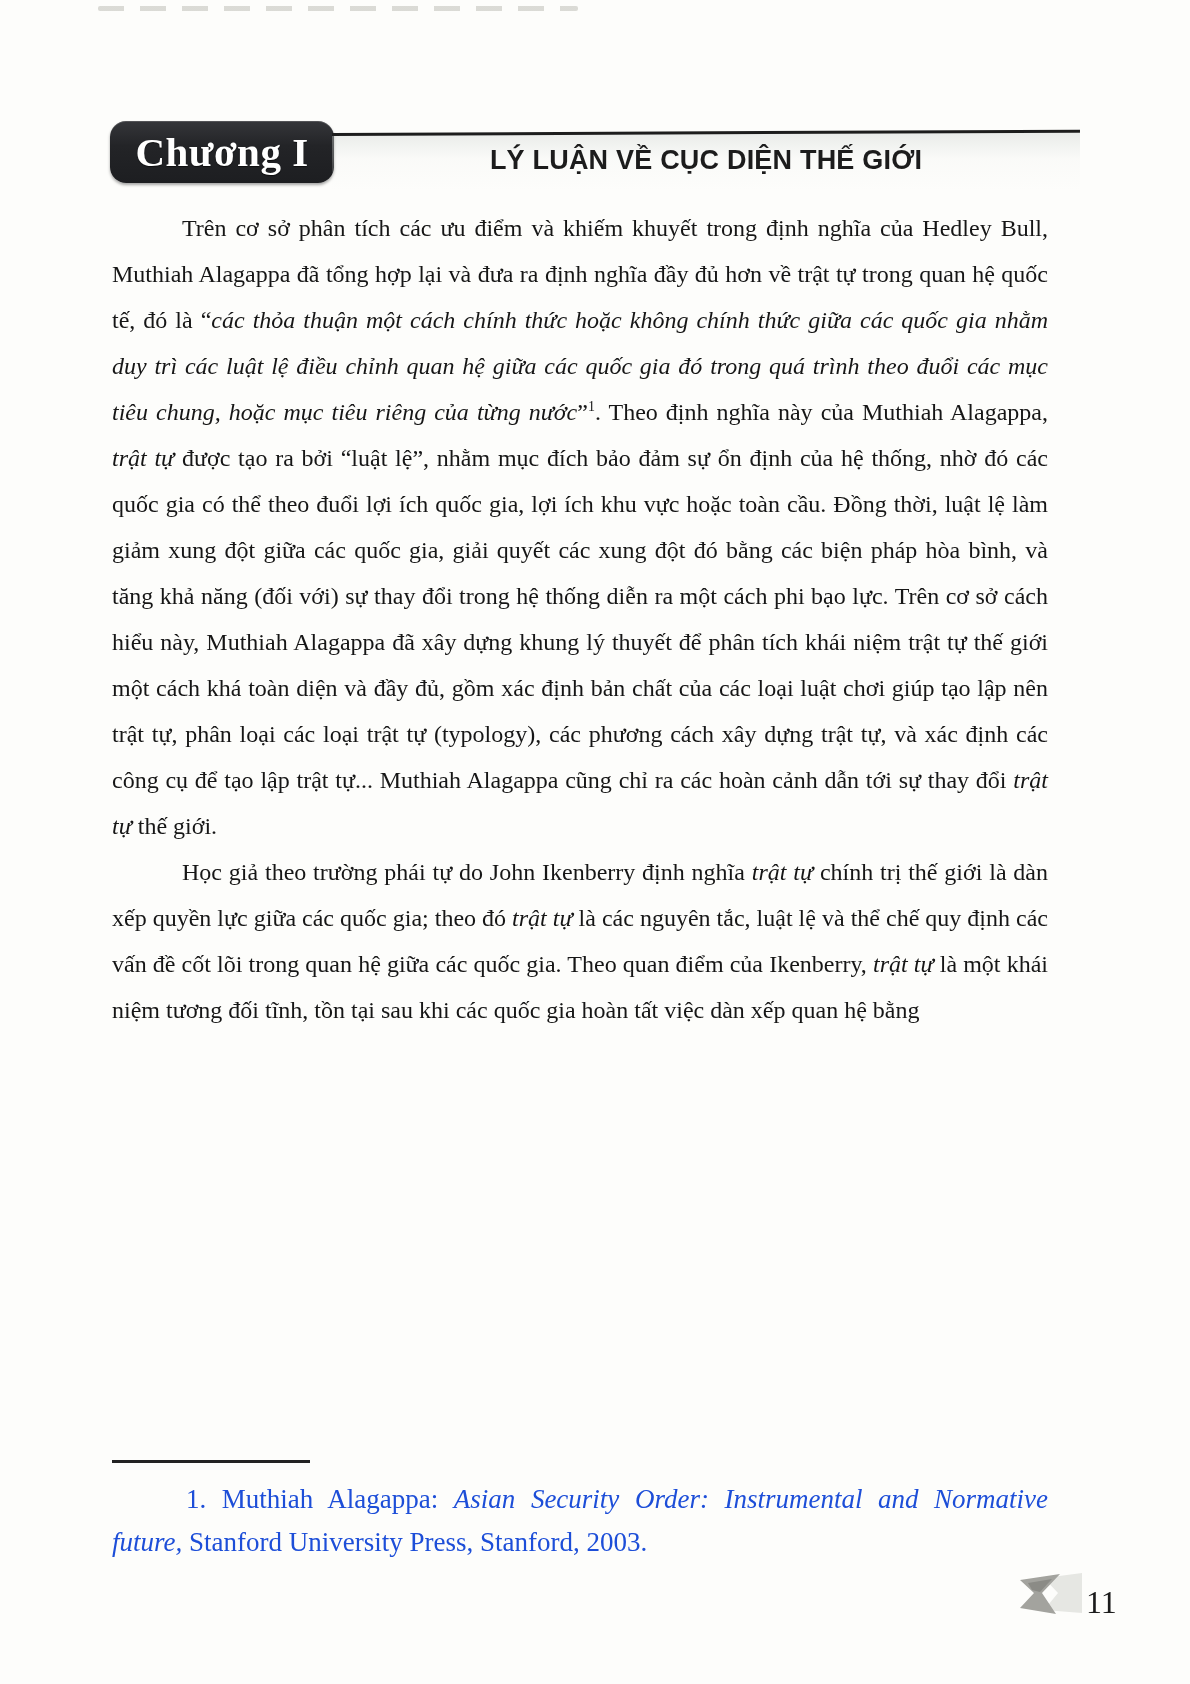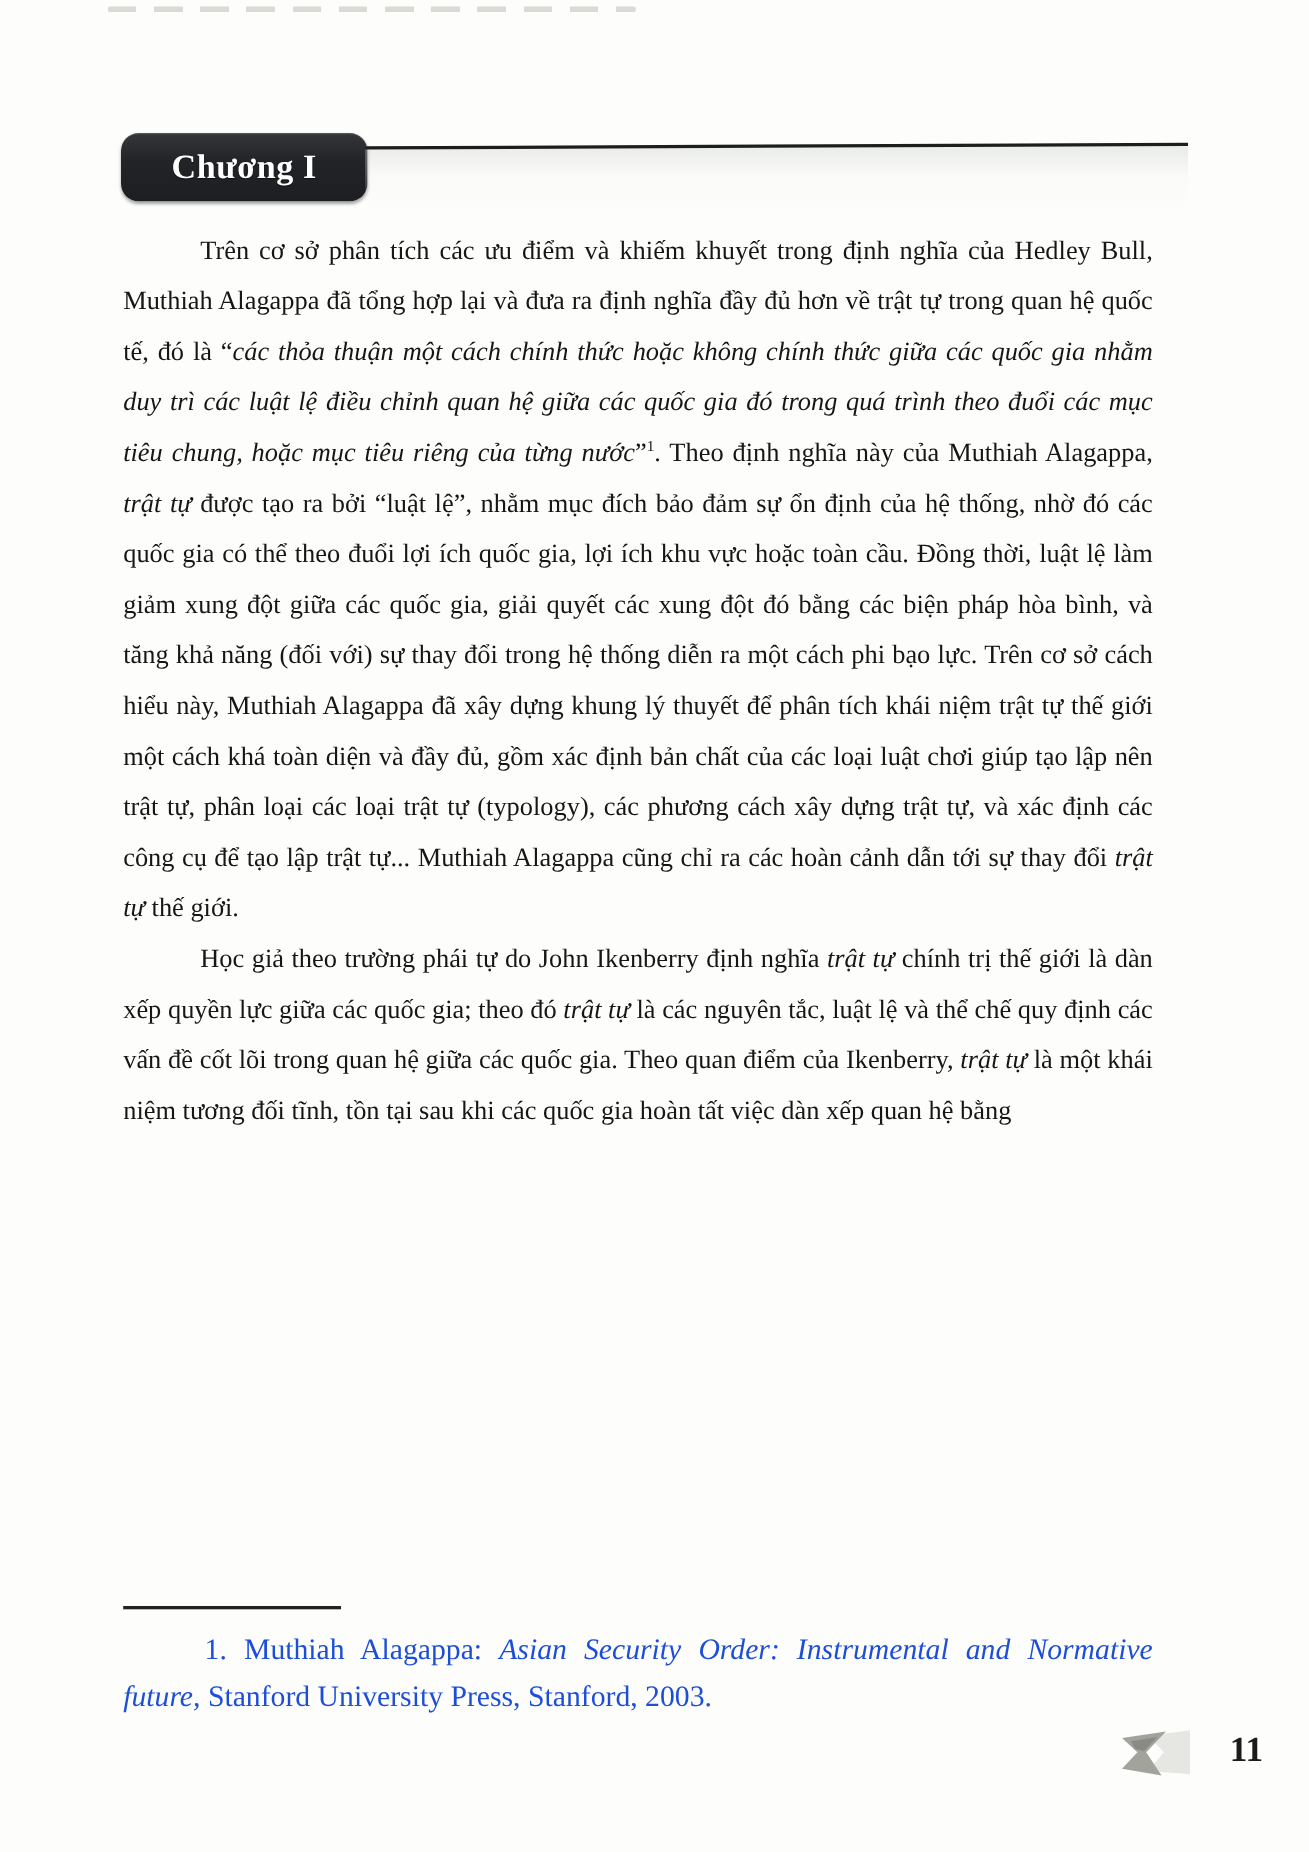--- a/index.html
+++ b/index.html
@@ -31,21 +31,21 @@
     width: 224px; height: 62px;
     background: linear-gradient(180deg, #35363a 0%, #232427 40%, #1d1e21 100%);
     border-radius: 16px;
     box-shadow: 0 2px 3px rgba(0,0,0,.35), inset 0 1px 0 rgba(255,255,255,.15);
     display: flex; align-items: center; justify-content: center;
   }
   .chapter-badge span {
     color: #ffffff;
     font-family: "Liberation Serif", serif;
     font-weight: bold;
-    font-size: 31px;
+    font-size: 41px;
     letter-spacing: .5px;
     text-shadow: 0 1px 1px rgba(0,0,0,.6);
   }
   .header-strip {
     position: absolute;
     left: 332px; top: 133px;
     width: 748px; height: 58px;
     background: linear-gradient(180deg, rgba(205,210,207,.40) 0%, rgba(240,242,240,.25) 45%, rgba(255,255,255,0) 100%);
   }
   .header-rule {
@@ -106,41 +106,41 @@
 
   
   .pageno-wrap {
     position: absolute;
     left: 1018px; top: 1568px;
     width: 140px; height: 52px;
   }
   .pageno-ribbon { position: absolute; left: 0; top: 2px; }
   .pageno {
     position: absolute;
-    left: 68px; top: 4px;
+    left: 68px; top: 16px;
     font-family: "Liberation Serif", serif;
-    font-weight: bold;
+    font-weight: normal;
     font-size: 32px;
     color: #1b1b1b;
-    margin-left: 32px;
   }
 </style>
 </head>
 <body>
 
 <div class="page">
 
   <div class="scan-noise"></div>
 
   <header>
     <div class="chapter-badge">
       <span>Chương I</span>
     </div>
     <div class="header-strip">
       <div class="header-rule"></div>
+      <div class="header-title">LÝ LUẬN VỀ CỤC DIỆN THẾ GIỚI</div>
     </div>
   </header>
 
   <main class="page-body">
     <p class="para"><span>Trên cơ sở phân tích các ưu điểm và khiếm khuyết trong định nghĩa của Hedley Bull, Muthiah Alagappa đã tổng hợp lại và đưa ra định nghĩa đầy đủ hơn về trật tự trong quan hệ quốc tế, đó là “</span><em>các thỏa thuận một cách chính thức hoặc không chính thức giữa các quốc gia nhằm duy trì các luật lệ điều chỉnh quan hệ giữa các quốc gia đó trong quá trình theo đuổi các mục tiêu chung, hoặc mục tiêu riêng của từng nước</em><span>”</span><sup>1</sup><span>. Theo định nghĩa này của Muthiah Alagappa, </span><em>trật tự</em><span> được tạo ra bởi “luật lệ”, nhằm mục đích bảo đảm sự ổn định của hệ thống, nhờ đó các quốc gia có thể theo đuổi lợi ích quốc gia, lợi ích khu vực hoặc toàn cầu. Đồng thời, luật lệ làm giảm xung đột giữa các quốc gia, giải quyết các xung đột đó bằng các biện pháp hòa bình, và tăng khả năng (đối với) sự thay đổi trong hệ thống diễn ra một cách phi bạo lực. Trên cơ sở cách hiểu này, Muthiah Alagappa đã xây dựng khung lý thuyết để phân tích khái niệm trật tự thế giới một cách khá toàn diện và đầy đủ, gồm xác định bản chất của các loại luật chơi giúp tạo lập nên trật tự, phân loại các loại trật tự (typology), các phương cách xây dựng trật tự, và xác định các công cụ để tạo lập trật tự... Muthiah Alagappa cũng chỉ ra các hoàn cảnh dẫn tới sự thay đổi </span><em>trật tự</em><span> thế giới.</span></p>
     <p class="para"><span>Học giả theo trường phái tự do John Ikenberry định nghĩa </span><em>trật tự</em><span> chính trị thế giới là dàn xếp quyền lực giữa các quốc gia; theo đó </span><em>trật tự</em><span> là các nguyên tắc, luật lệ và thể chế quy định các vấn đề cốt lõi trong quan hệ giữa các quốc gia. Theo quan điểm của Ikenberry, </span><em>trật tự</em><span> là một khái niệm tương đối tĩnh, tồn tại sau khi các quốc gia hoàn tất việc dàn xếp quan hệ bằng</span></p>
   </main>
 
   <footer>
     <div class="foot-rule"></div>

